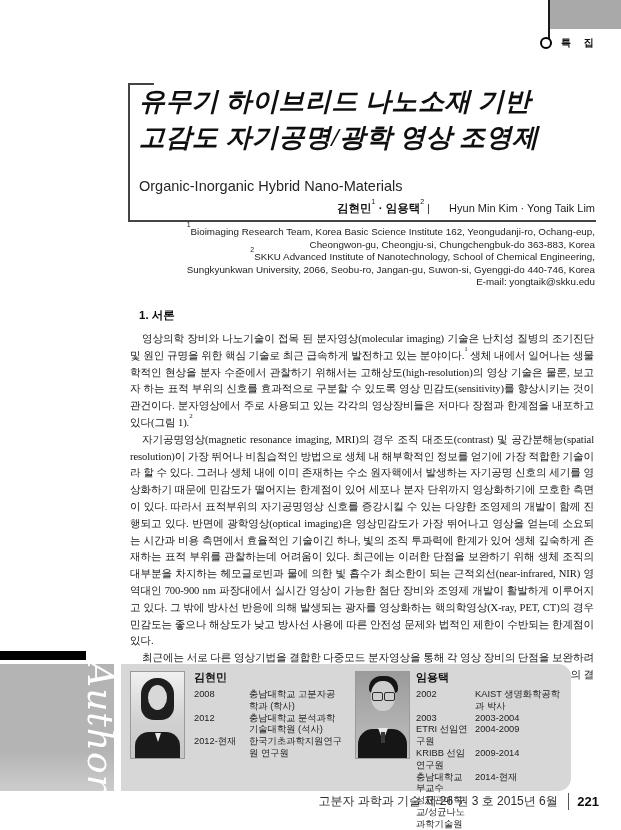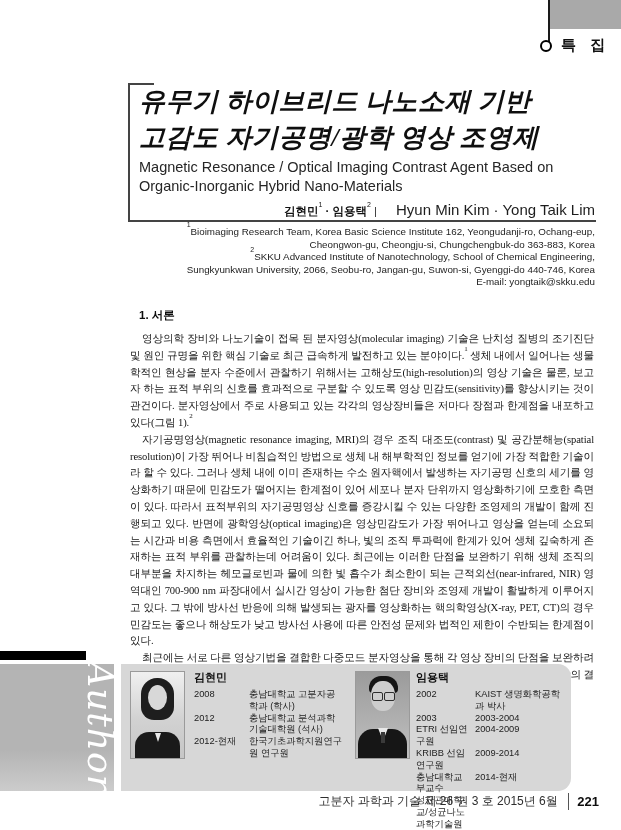--- a/index.html
+++ b/index.html
@@ -6,40 +6,40 @@
   .page {
     position:relative; width:621px; height:830px; margin:0 auto;
     background:#ffffff; overflow:hidden; color:#161616;
     font-family:"Liberation Sans","DejaVu Sans",sans-serif;
   }
   
   .corner-box { position:absolute; left:548px; top:0; width:73px; height:29px; background:#a9a9a9; }
   .corner-rule { position:absolute; left:548px; top:0; width:2px; height:44px; background:#1a1a1a; }
   .feature-tag { position:absolute; left:540px; top:36px; display:flex; align-items:center; }
   .ring { width:8px; height:8px; border:2.5px solid #000; border-radius:50%; background:#fff; }
-  .feature-label { margin-left:9px; font-size:15px; font-weight:bold; letter-spacing:5px; color:#111; }
+  .feature-label { margin-left:9px; font-size:10px; font-weight:bold; letter-spacing:5px; color:#111; }
   
   .bracket-h { position:absolute; left:128px; top:83px; width:26px; height:1.5px; background:#444; }
   .bracket-v { position:absolute; left:128px; top:83px; width:1.5px; height:138px; background:#444; }
   .authors-underline { position:absolute; left:128px; top:220px; width:468px; height:1.5px; background:#444; }
   .title-ko {
     position:absolute; left:139px; top:84px; width:470px; margin:0;
     font-family:"Liberation Serif","DejaVu Serif",serif;
     font-size:26px; line-height:36px; font-weight:600; color:#0f0f0f; letter-spacing:0.5px;font-style:italic;
   }
   .title-en {
     position:absolute; left:139px; top:158px; width:470px; margin:0;
     font-size:14.5px; line-height:19px; font-weight:400; color:#262626;
   }
   .authors-line {
     position:absolute; left:139px; top:201px; width:456px;
     text-align:right; font-size:11.5px; color:#111; white-space:nowrap;
   }
   .authors-line .kname { font-weight:bold; }
-  .authors-line .ename { font-size:15px; color:#1d1d1d;padding-left:16px; }
+  .authors-line .ename { font-size:11px; color:#1d1d1d;padding-left:16px; }
   .authors-line .pipe { color:#333; padding:0 3px; }
   sup.s { font-size:7px; line-height:0; position:relative; top:-0.5em; }
   .affiliations {
     position:absolute; left:139px; top:226px; width:456px;
     text-align:right; font-size:9.8px; line-height:12.6px; color:#1c1c1c;
   }
   
   .section-heading {
     position:absolute; left:139px; top:308px; margin:0;
     font-size:11.5px; font-weight:bold; color:#0d0d0d;
@@ -118,21 +118,21 @@
 
   <div class="bracket-h"></div>
   <div class="bracket-v"></div>
   <div class="authors-underline"></div>
 
   <h1 class="title-ko">
     <span>유무기 하이브리드 나노소재 기반</span><br>
     <span>고감도 자기공명/광학 영상 조영제</span>
   </h1>
   <h2 class="title-en">
-    <span>Magnetic Resonance / Optical Imaging Contrast Agent Based on</span><br>
+    <br>
     <span>Organic-Inorganic Hybrid Nano-Materials</span>
   </h2>
 
   <div class="authors-line"><span class="kname">김현민</span><sup class="s">1</sup><span class="kname"> · </span><span class="kname">임용택</span><sup class="s">2</sup><span class="pipe">|</span><span class="ename">Hyun Min Kim · Yong Taik Lim</span></div>
 
   <div class="affiliations">
     <div><sup class="s">1</sup><span>Bioimaging Research Team, Korea Basic Science Institute 162, Yeongudanji-ro, Ochang-eup,</span></div>
     <div><span>Cheongwon-gu, Cheongju-si, Chungchengbuk-do 363-883, Korea</span></div>
     <div><sup class="s">2</sup><span>SKKU Advanced Institute of Nanotechnology, School of Chemical Engineering,</span></div>
     <div><span>Sungkyunkwan University, 2066, Seobu-ro, Jangan-gu, Suwon-si, Gyenggi-do 440-746, Korea</span></div>

